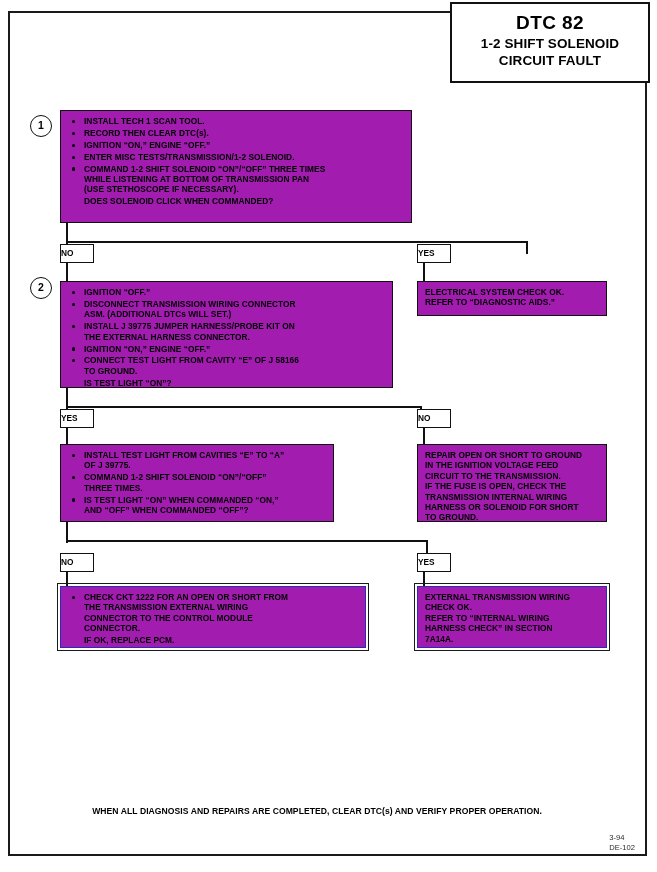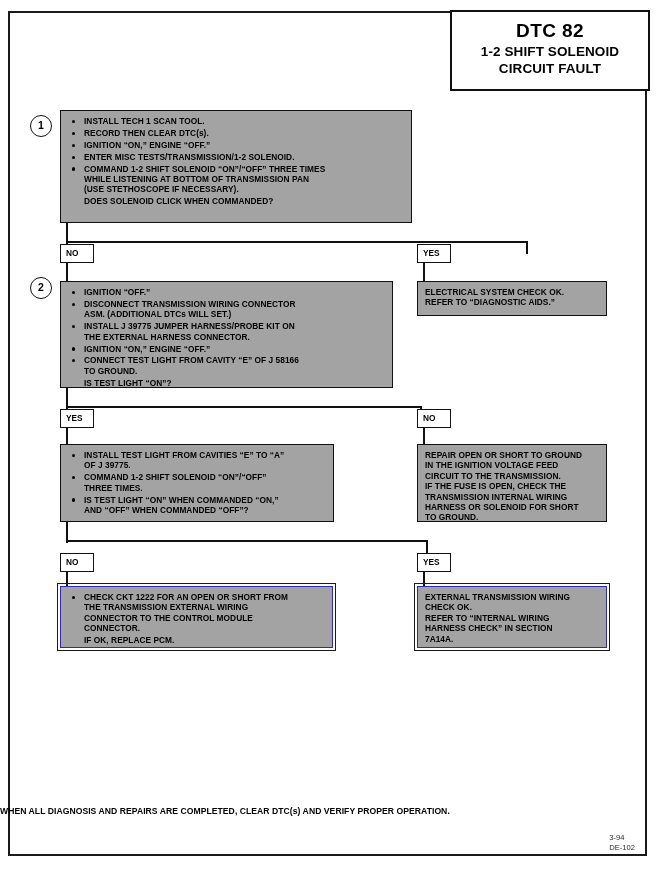--- a/index.html
+++ b/index.html
@@ -24,21 +24,21 @@
     top: 11px;
     width: 639px;
     height: 845px;
     border: 2px solid #1a1a1a;
     box-sizing: border-box;
   }
   
   .title-box {
     position: absolute;
     left: 450px;
-    top: 10px;
+    top: 2px;
     width: 200px;
     height: 81px;
     background: #ffffff;
     border: 2px solid #111111;
     box-sizing: border-box;
     text-align: center;
     padding-top: 6px;
   }
   .title-main {
     font-size: 19px;
@@ -50,21 +50,21 @@
   .title-sub {
     font-size: 13.5px;
     font-weight: bold;
     letter-spacing: 0.1px;
     color: #000;
     line-height: 17px;
   }
   
   .box {
     position: absolute;
-    background: #a3a3a3;
+    background: #a21caf;
     border: 1.6px solid #111111;
     box-sizing: border-box;
     padding: 5px 7px 1px 7px;
   }
   .box.blue {
     border: 1.6px solid #2b2bb5;
     outline: 1.2px solid #1a1a1a;
     outline-offset: 2px;
   }
   
@@ -124,44 +124,44 @@
     position: absolute;
     width: 34px;
     height: 19px;
     border: 1.6px solid #111111;
     box-sizing: border-box;
     background: #fff;
     font-size: 8.3px;
     font-weight: bold;
     color: #000;
     line-height: 16px;
-    padding-left: 5px;
   }
   
   .vline {
     position: absolute;
     width: 2.4px;
     background: #111111;
   }
   .hline {
     position: absolute;
     height: 2.4px;
     background: #111111;
   }
   
   .footer-note {
     position: absolute;
     left: 0;
     top: 806px;
     width: 530px;
-    text-align: left;
+    text-align: right;
     font-size: 8.6px;
     font-weight: bold;
     color: #000;
     letter-spacing: 0.05px;
+    padding-left: 12px;
   }
   .page-ref {
     position: absolute;
     right: 22px;
     top: 833px;
     font-size: 7.6px;
     color: #2a2a2a;
     line-height: 9.5px;
     font-family: "Liberation Sans", sans-serif;
   }
@@ -259,21 +259,21 @@
   <div class="vline" style="left:66px; top:522px; height:21px;"></div>
   <div class="hline" style="left:66px; top:540px; width:362px;"></div>
   <div class="vline" style="left:426px; top:540px; height:13px;"></div>
 
   <div class="yn-box" style="left:60px; top:553px;">NO</div>
   <div class="yn-box" style="left:417px; top:553px;">YES</div>
 
   <div class="vline" style="left:66px; top:572px; height:14px;"></div>
   <div class="vline" style="left:423px; top:572px; height:14px;"></div>
 
-  <div class="box blue" style="left:60px; top:586px; width:273px; height:62px;">
+  <div class="box blue" style="left:60px; top:586px; width:306px; height:62px;">
     <ul class="bullets">
       <li class="bulleted">CHECK CKT 1222 FOR AN OPEN OR SHORT FROM
 THE TRANSMISSION EXTERNAL WIRING
 CONNECTOR TO THE CONTROL MODULE
 CONNECTOR.</li>
       <li class="nobullet">IF OK, REPLACE PCM.</li>
     </ul>
   </div>
 
   <div class="box blue" style="left:417px; top:586px; width:190px; height:62px;">

